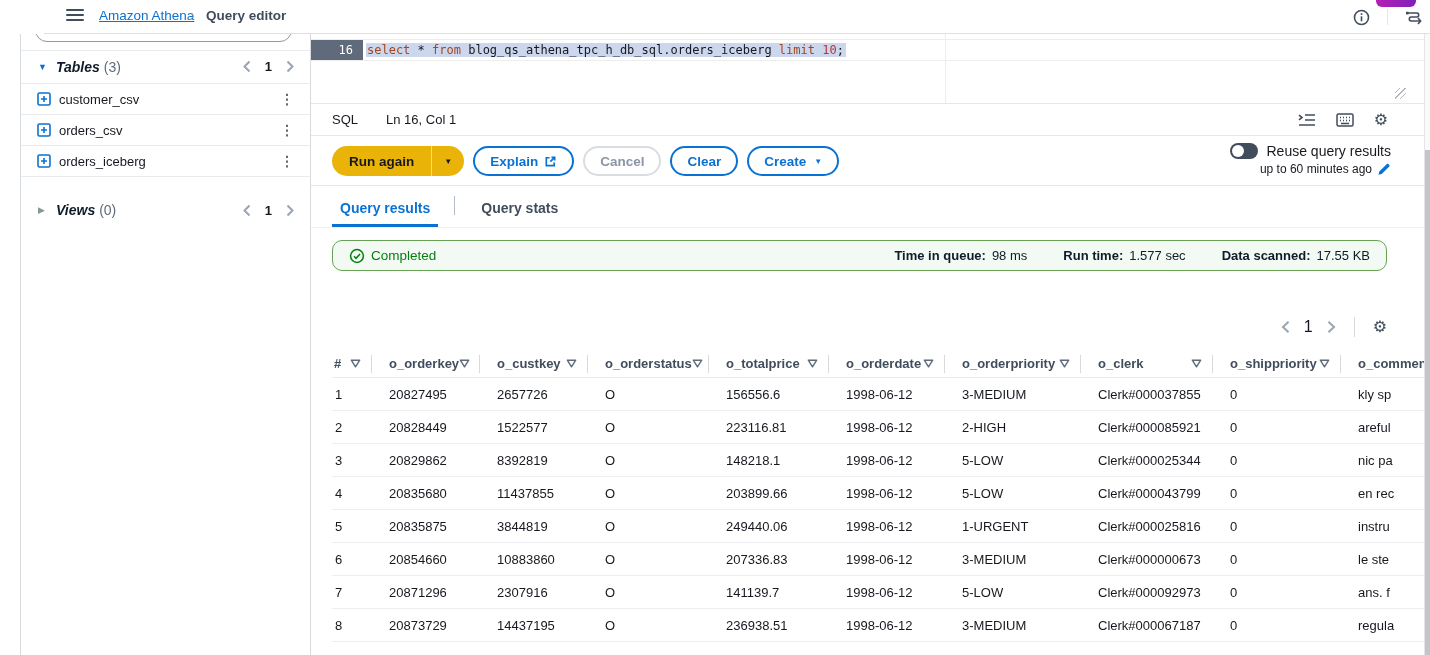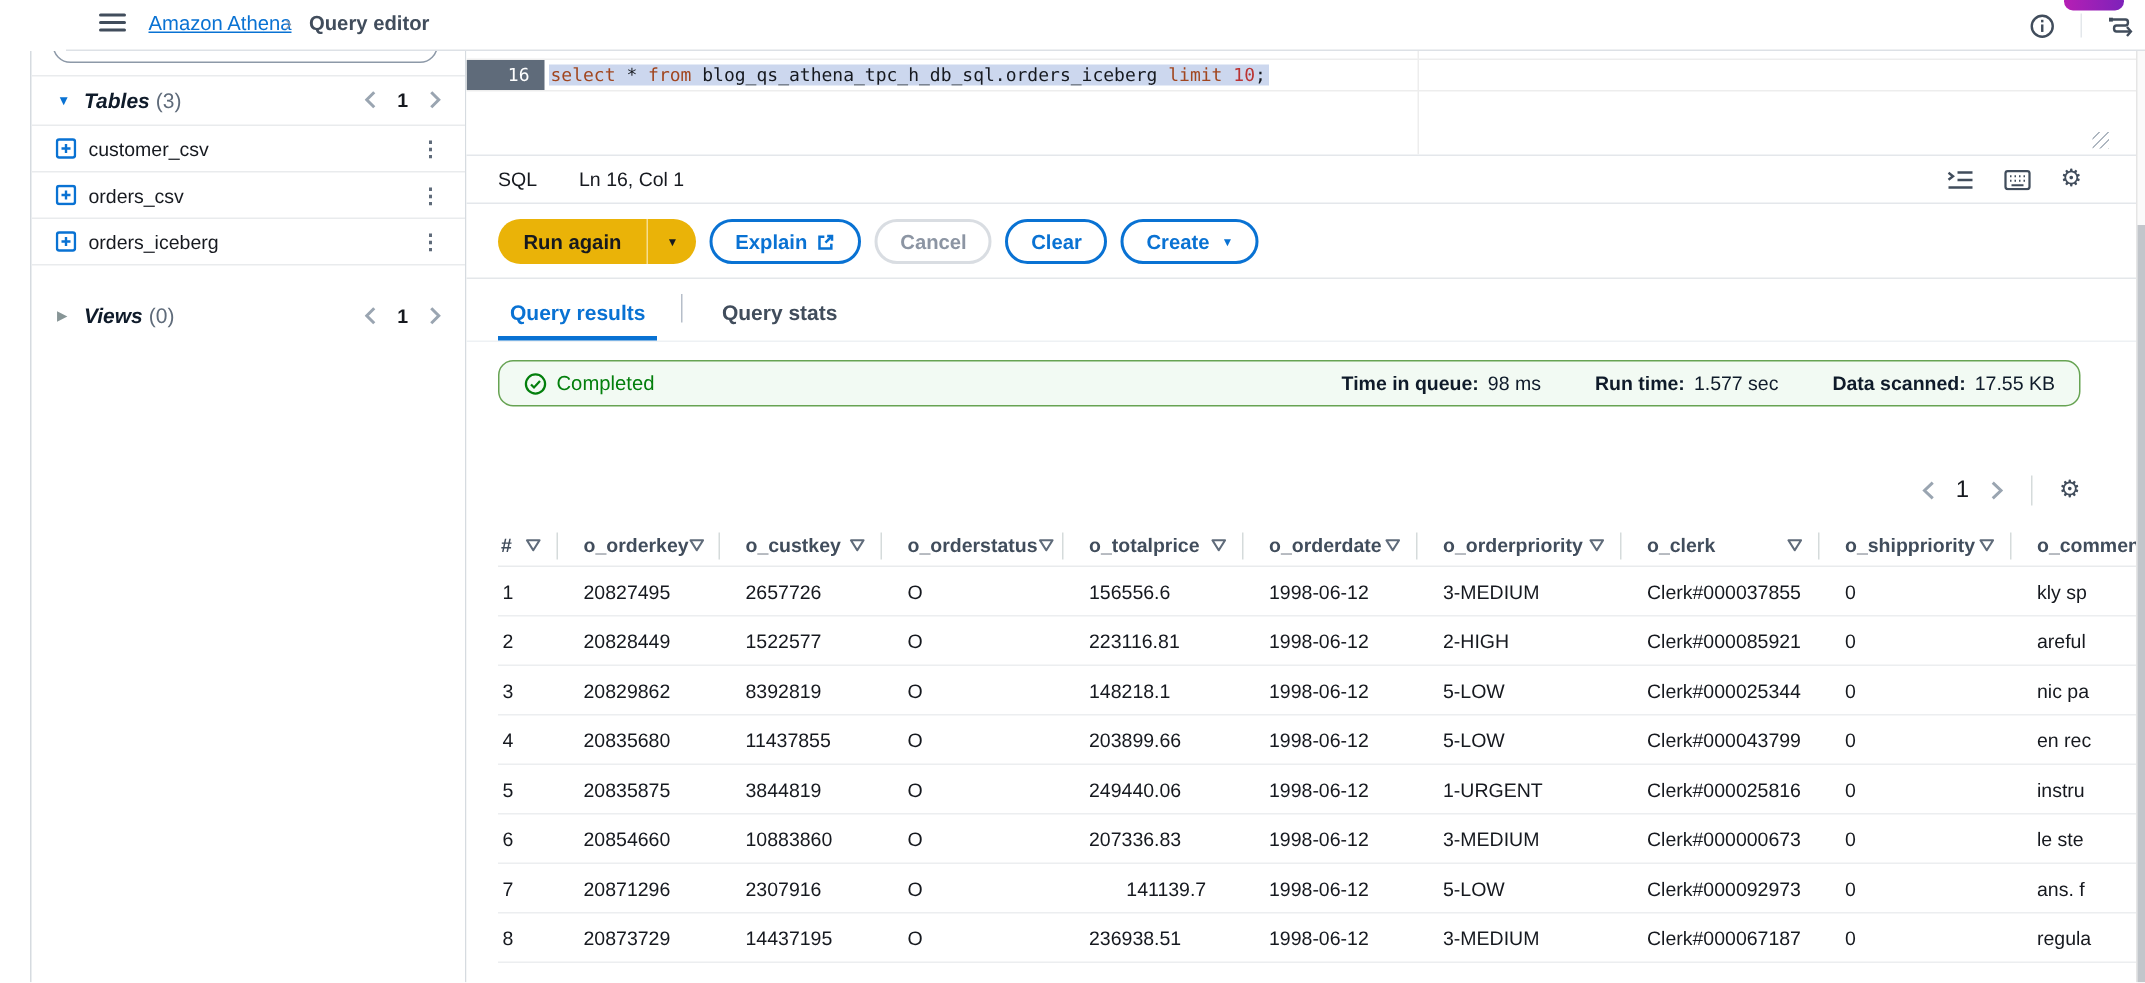--- a/index.html
+++ b/index.html
@@ -328,20 +328,36 @@
               </svg>
           </span>
         </div>
         <div class="btn btn-disabled">Cancel</div>
         <div class="btn btn-outline">Clear</div>
         <div class="btn btn-outline">
           <span>Create</span>
           <span class="caret-sm">▼</span>
         </div>
       </div>
+      <div class="reuse-block">
+        <div class="reuse-top">
+          <span class="toggle">
+              <span class="knob"></span>
+            </span>
+          <span class="reuse-label">Reuse query results</span>
+        </div>
+        <div class="reuse-sub">
+          <span>up to 60 minutes ago</span>
+          <span>
+            <svg width="14" height="14" viewBox="0 0 14 14">
+                <path d="M1.5 12.7l.8-3.1 7.6-7.6c.4-.4 1-.4 1.4 0l1 1c.4.4.4 1 0 1.4l-7.6 7.6-3.2.7z" fill="#0972d3"></path>
+              </svg>
+          </span>
+        </div>
+      </div>
     </div>
 
     <div class="tabs">
       <div class="tab active">Query results</div>
       <div class="tab-divider"></div>
       <div class="tab inactive">Query stats</div>
     </div>
 
     <div class="content">
 
@@ -548,21 +564,21 @@
               <div class="tcell" style="width: 136px;">3-MEDIUM</div>
               <div class="tcell" style="width: 132px;">Clerk#000000673</div>
               <div class="tcell" style="width: 128px;">0</div>
               <div class="tcell" style="width: 200px;">le ste</div>
             </div>
             <div class="trow">
               <div class="tcell first" style="width: 40px;">7</div>
               <div class="tcell" style="width: 108px;">20871296</div>
               <div class="tcell" style="width: 108px;">2307916</div>
               <div class="tcell" style="width: 121px;">O</div>
-              <div class="tcell" style="width: 120px; text-align: center;">141139.7</div>
+              <div class="tcell" style="width: 120px;">141139.7</div>
               <div class="tcell" style="width: 116px;">1998-06-12</div>
               <div class="tcell" style="width: 136px;">5-LOW</div>
               <div class="tcell" style="width: 132px;">Clerk#000092973</div>
               <div class="tcell" style="width: 128px;">0</div>
               <div class="tcell" style="width: 200px;">ans. f</div>
             </div>
             <div class="trow">
               <div class="tcell first" style="width: 40px;">8</div>
               <div class="tcell" style="width: 108px;">20873729</div>
               <div class="tcell" style="width: 108px;">14437195</div>

